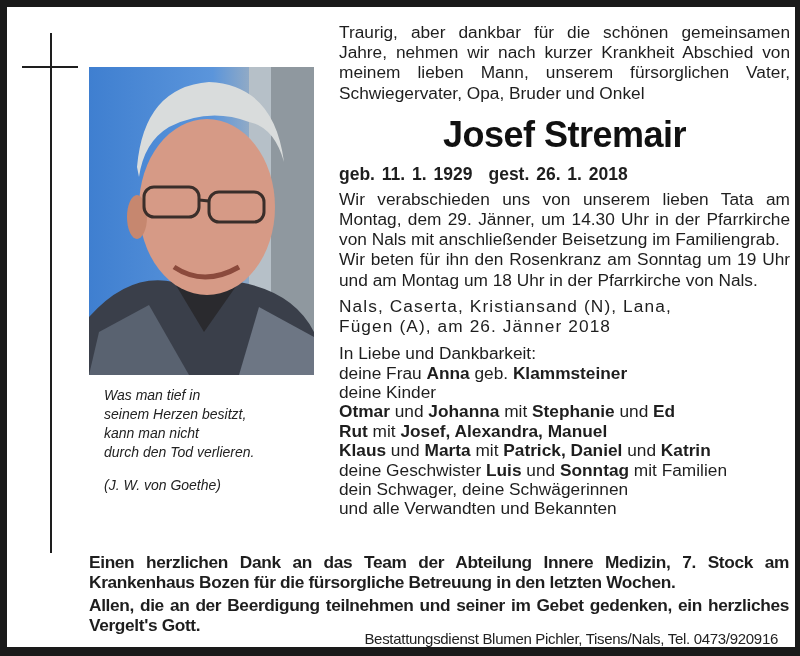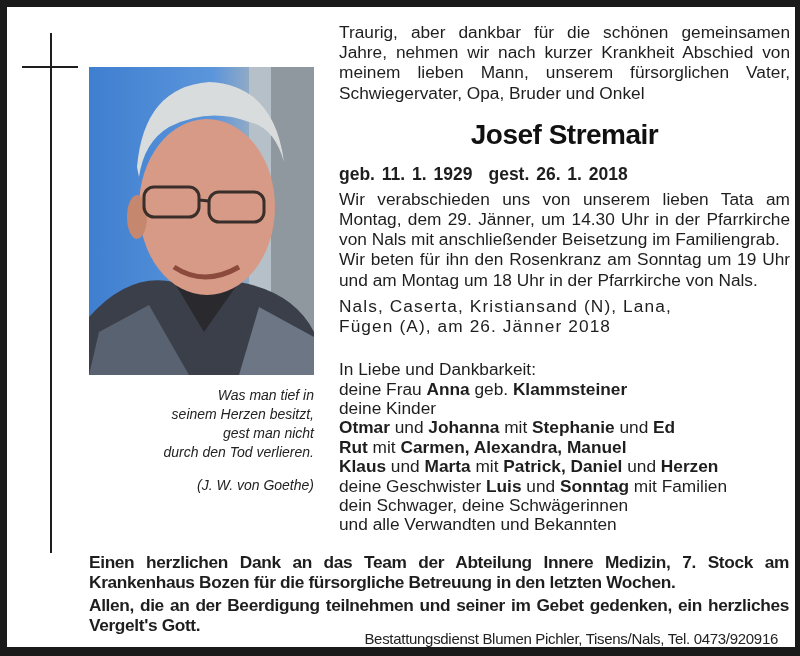--- a/index.html
+++ b/index.html
@@ -10,37 +10,37 @@
   .paper {
     position: absolute; left: 7px; top: 7px; width: 788px; height: 640px; background: #ffffff;
   }
   .cross-v { position: absolute; left: 50px; top: 33px; width: 2px; height: 520px; background: #1e1e1e; }
   .cross-h { position: absolute; left: 22px; top: 66px; width: 56px; height: 2px; background: #1e1e1e; }
   .photo {
     position: absolute; left: 89px; top: 67px; width: 225px; height: 308px; overflow: hidden;
     background: linear-gradient(90deg, #3f7fd0 0%, #5b95db 55%, #a7b3bd 78%, #8b959e 100%);
   }
   .quote {
-    position: absolute; left: 90px; top: 386px; width: 224px; text-align: right;
+    position: absolute; left: 104px; top: 386px; width: 224px; text-align: left;
     font-style: italic; font-size: 14px; line-height: 19px; color: #222;
   }
   .quote .author { margin-top: 14px; display: block; }
   .right {
     position: absolute; left: 339px; top: 22px; width: 451px; font-size: 17.3px; line-height: 20.2px;
   }
   .intro { text-align: justify; }
   .name {
-    text-align: center; font-weight: bold; font-size: 28px; line-height: 44px; margin-top: 10px;
+    text-align: center; font-weight: bold; font-size: 36px; line-height: 44px; margin-top: 10px;
     letter-spacing: -0.5px; color: #111;
   }
   .dates { font-weight: bold; font-size: 17.5px; line-height: 22px; margin-top: 6px; word-spacing: 2px; }
   .dates .gap { display: inline-block; width: 16px; }
   .p { text-align: justify; }
   .places { letter-spacing: 1.1px; margin-top: 6px; }
-  .family { margin-top: 24px; line-height: 19.4px; }
+  .family { margin-top: 8px; line-height: 19.4px; }
   .family b { font-weight: bold; }
   .bottom {
     position: absolute; left: 89px; top: 553px; width: 700px; font-size: 17.3px; line-height: 19.5px;
     text-align: justify; letter-spacing: -0.35px; font-weight: bold;
   }
   .bottom .thanks2 { margin-top: 4px; }
   .funeral {
     position: absolute; right: 22px; top: 630px; font-size: 15px; letter-spacing: -0.3px; color: #222;
   }
 </style>
@@ -66,21 +66,21 @@
     <rect x="55" y="120" width="55" height="30" rx="10" fill="none" stroke="#3a2e2a" stroke-width="3"></rect>
     <rect x="120" y="125" width="55" height="30" rx="10" fill="none" stroke="#3a2e2a" stroke-width="3"></rect>
     <line x1="110" y1="133" x2="120" y2="134" stroke="#3a2e2a" stroke-width="3"></line>
     <path d="M85 200 Q115 220 150 200" stroke="#8b4a3c" stroke-width="5" fill="none"></path>
   </svg>
 </div>
 
 <div class="quote">
   <div>Was man tief in</div>
   <div>seinem Herzen besitzt,</div>
-  <div>gest man nicht</div>
+  <div>kann man nicht</div>
   <div>durch den Tod verlieren.</div>
   <span class="author">(J. W. von Goethe)</span>
 </div>
 
 <div class="right">
   <div class="intro">Traurig, aber dankbar für die schönen gemeinsamen Jahre, nehmen wir nach kurzer Krankheit Abschied von meinem lieben Mann, unserem fürsorglichen Vater, Schwiegervater, Opa, Bruder und Onkel</div>
   <div class="name">Josef Stremair</div>
   <div class="dates">
     <span>geb. 11. 1. 1929</span><span class="gap"></span><span>gest. 26. 1. 2018</span>
   </div>
@@ -93,24 +93,24 @@
   <div class="family">
     <div>In Liebe und Dankbarkeit:</div>
     <div>
       <span>deine Frau </span><b>Anna</b><span> geb. </span><b>Klammsteiner</b>
     </div>
     <div>deine Kinder</div>
     <div>
       <b>Otmar</b><span> und </span><b>Johanna</b><span> mit </span><b>Stephanie</b><span> und </span><b>Ed</b>
     </div>
     <div>
-      <b>Rut</b><span> mit </span><b>Carmen, Alexandra, Manuel</b>
+      <b>Rut</b><span> mit </span><b>Josef, Alexandra, Manuel</b>
     </div>
     <div>
-      <b>Klaus</b><span> und </span><b>Marta</b><span> mit </span><b>Patrick, Daniel</b><span> und </span><b>Herzen</b>
+      <b>Klaus</b><span> und </span><b>Marta</b><span> mit </span><b>Patrick, Daniel</b><span> und </span><b>Katrin</b>
     </div>
     <div>
       <span>deine Geschwister </span><b>Luis</b><span> und </span><b>Sonntag</b><span> mit Familien</span>
     </div>
     <div>dein Schwager, deine Schwägerinnen</div>
     <div>und alle Verwandten und Bekannten</div>
   </div>
 </div>
 
 <div class="bottom">

